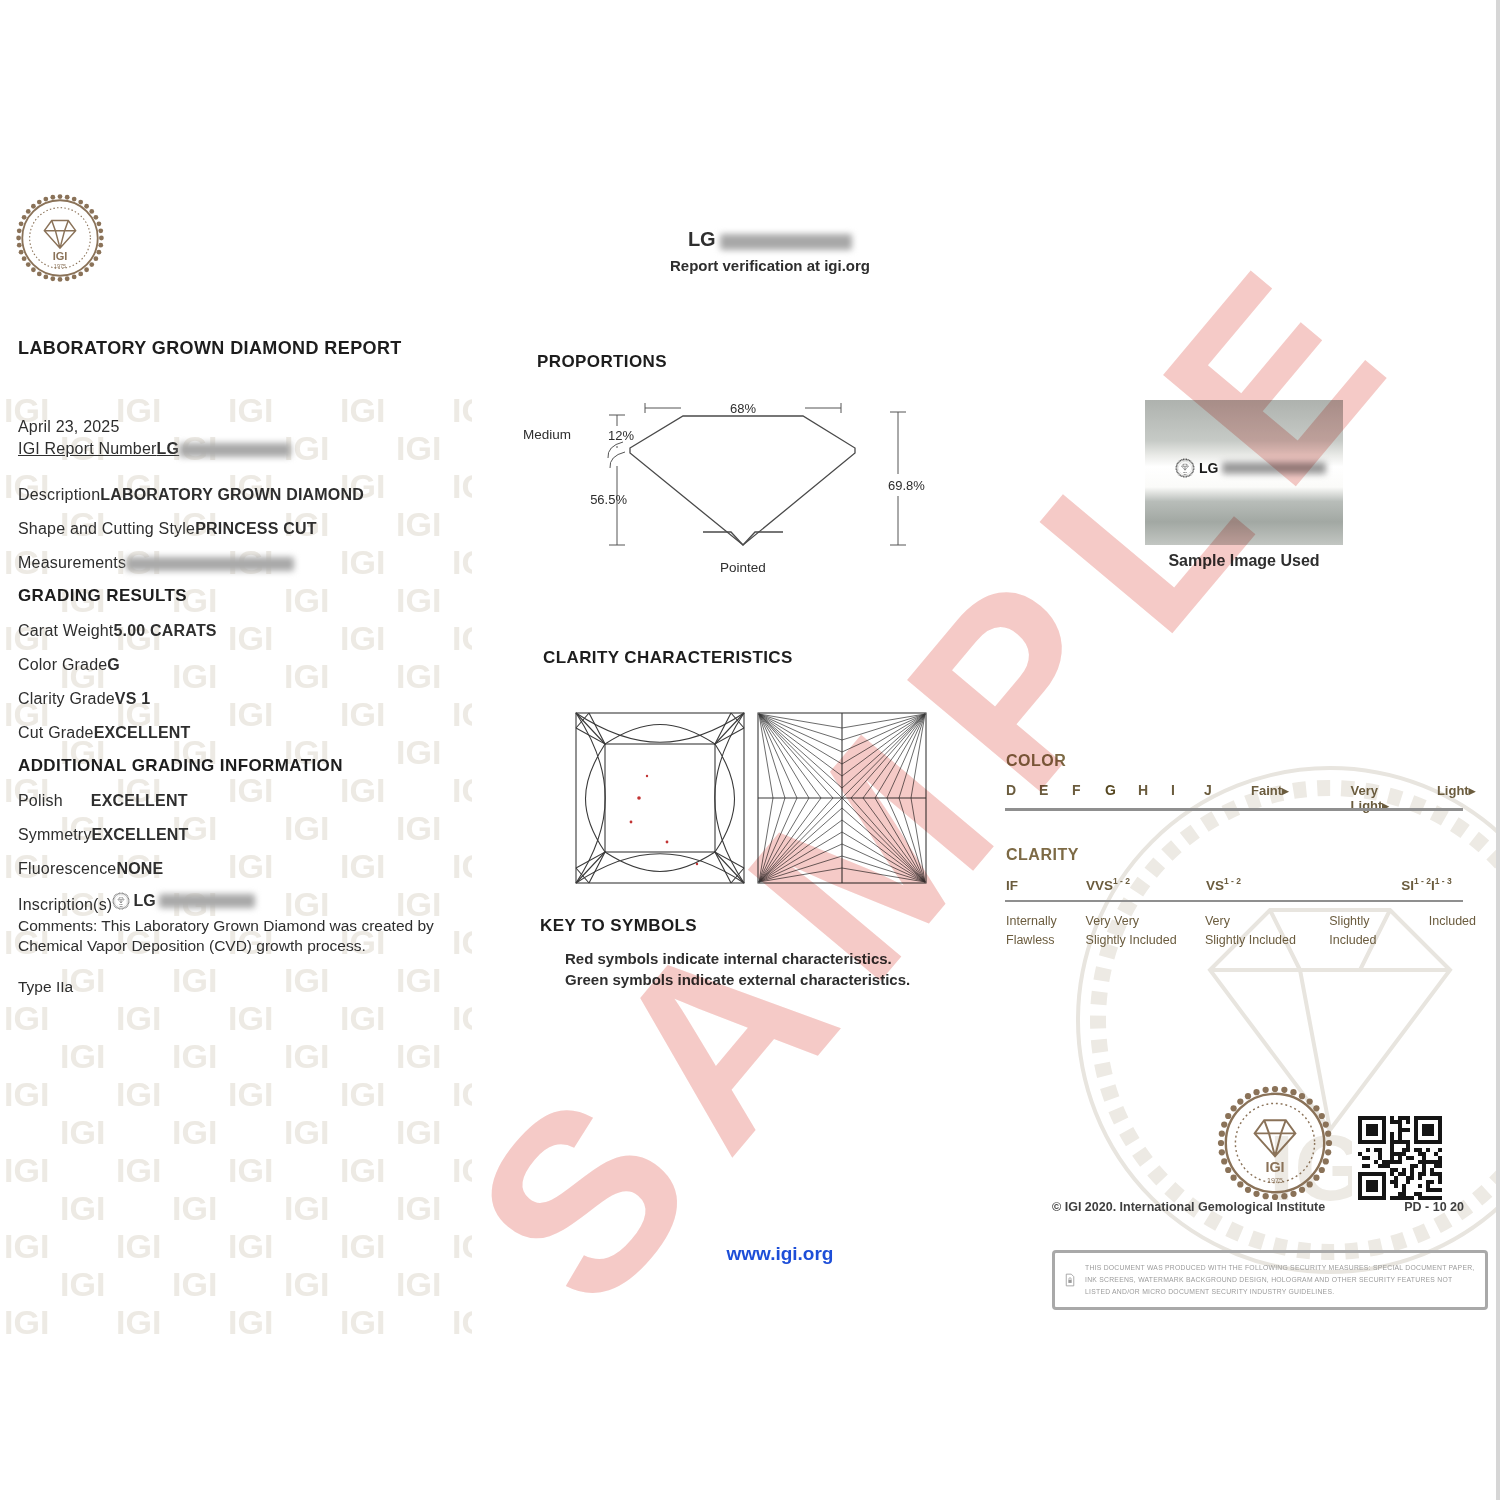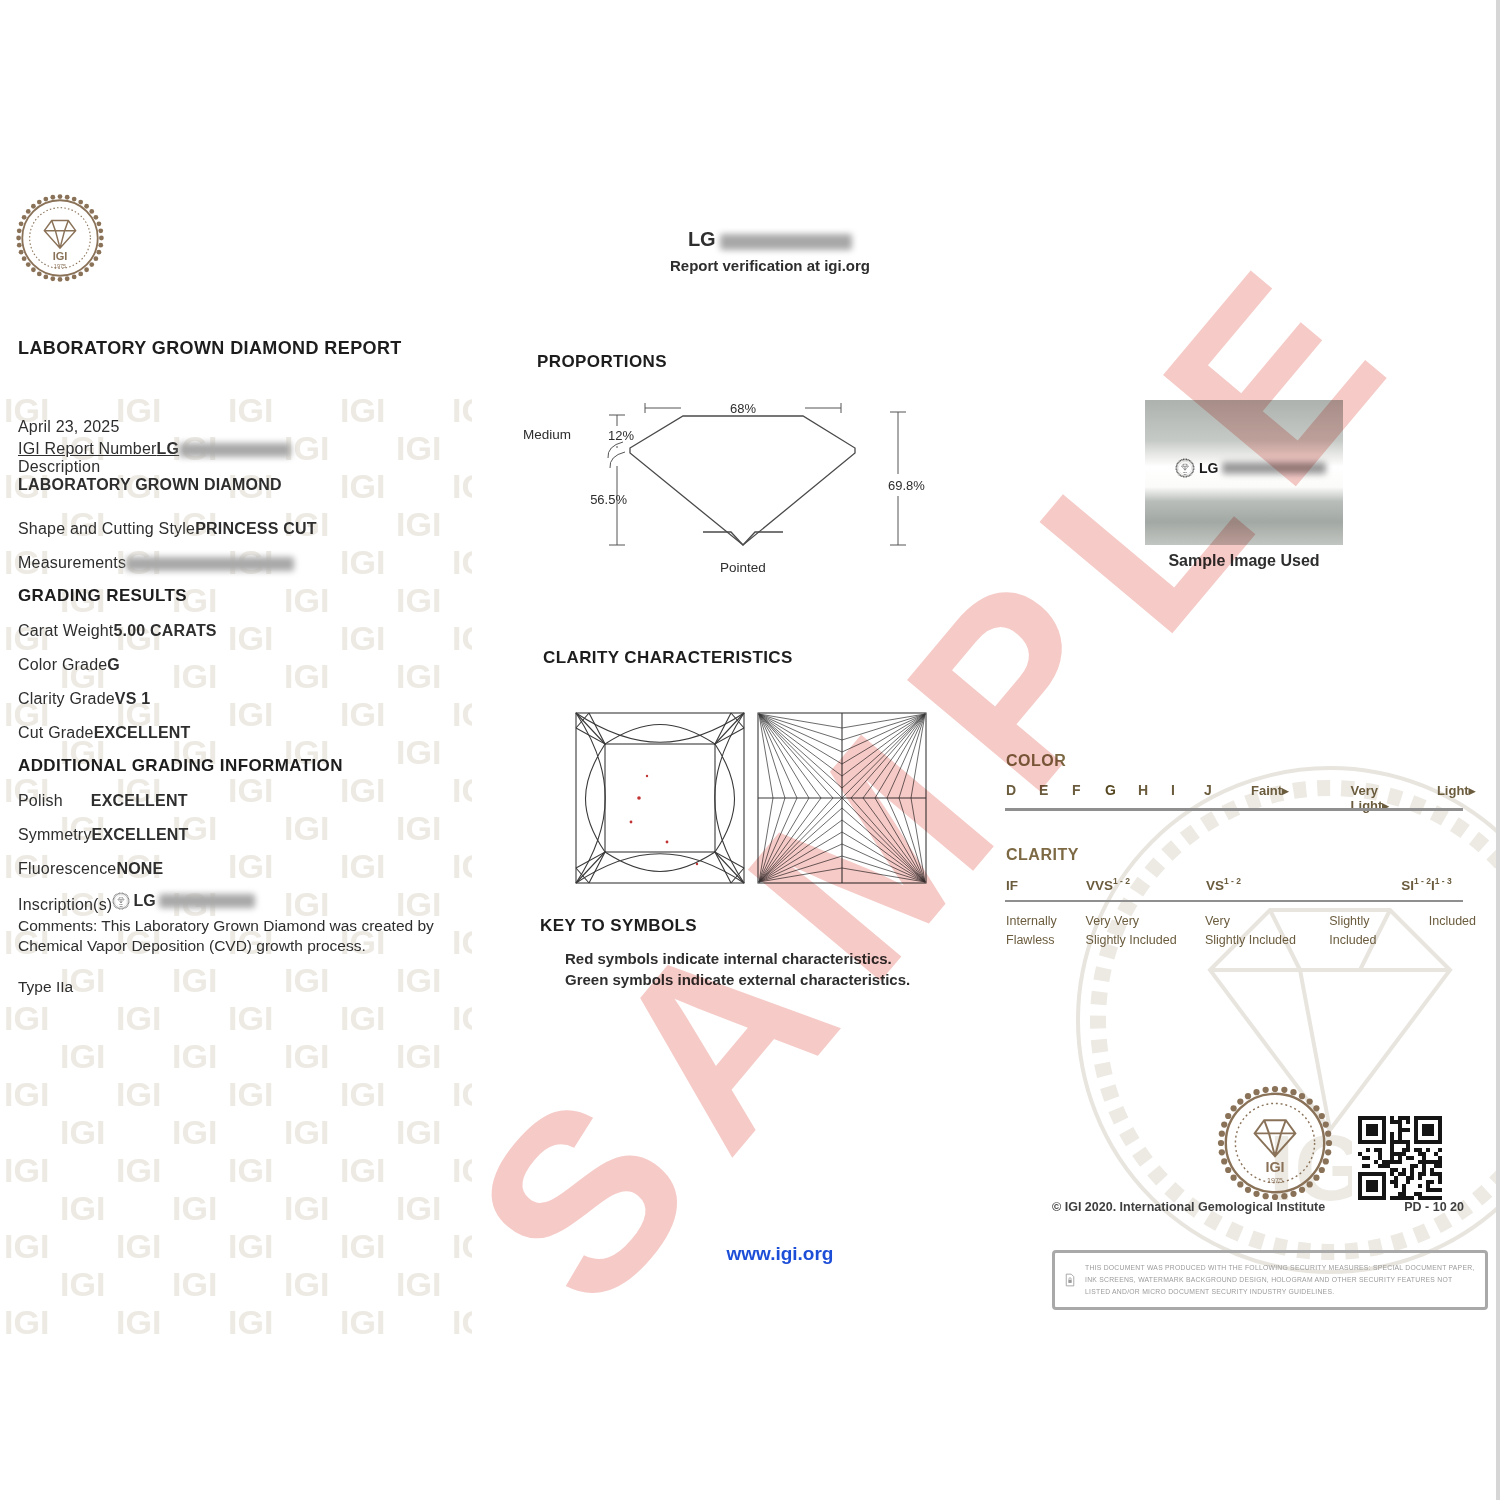--- a/index.html
+++ b/index.html
@@ -114,21 +114,21 @@
   <div class="abs hdg" style="left:18px;top:338px;font-size:18px;z-index:10;">LABORATORY GROWN DIAMOND REPORT</div>
 
   <div class="lrow" style="top:418px;z-index:10;">
     <span>April 23, 2025</span>
   </div>
 
   <div class="lrow" style="top:440px;z-index:10;text-decoration:underline;">
     <span>IGI Report Number</span>
     <span class="val"><span>LG</span><span class="blur-bar" style="width:112px;"></span></span>
   </div>
-  <div class="lrow" style="top:458px;z-index:10;flex-direction:column;">
+  <div class="lrow" style="top:486px;z-index:10;">
     <span>Description</span>
     <span class="val">LABORATORY GROWN DIAMOND</span>
   </div>
   <div class="lrow" style="top:520px;z-index:10;">
     <span>Shape and Cutting Style</span>
     <span class="val">PRINCESS CUT</span>
   </div>
   <div class="lrow" style="top:554px;z-index:10;">
     <span>Measurements</span>
     <span class="val"><span class="blur-bar" style="width:168px;"></span></span>

